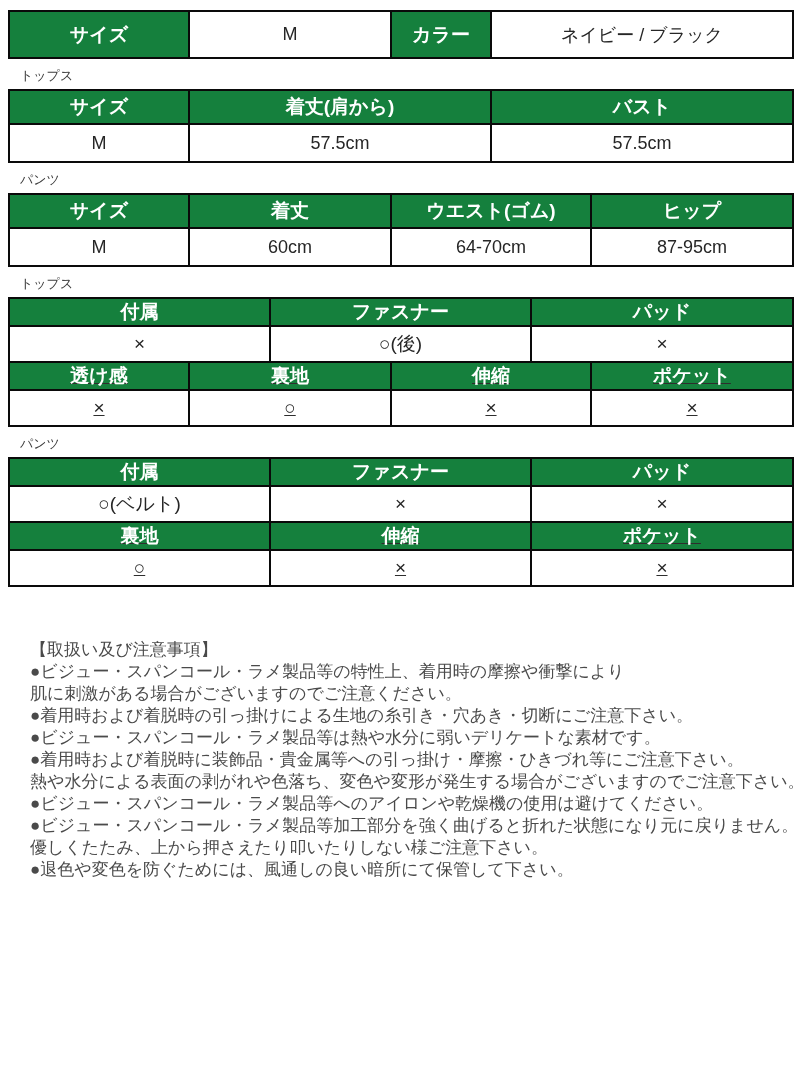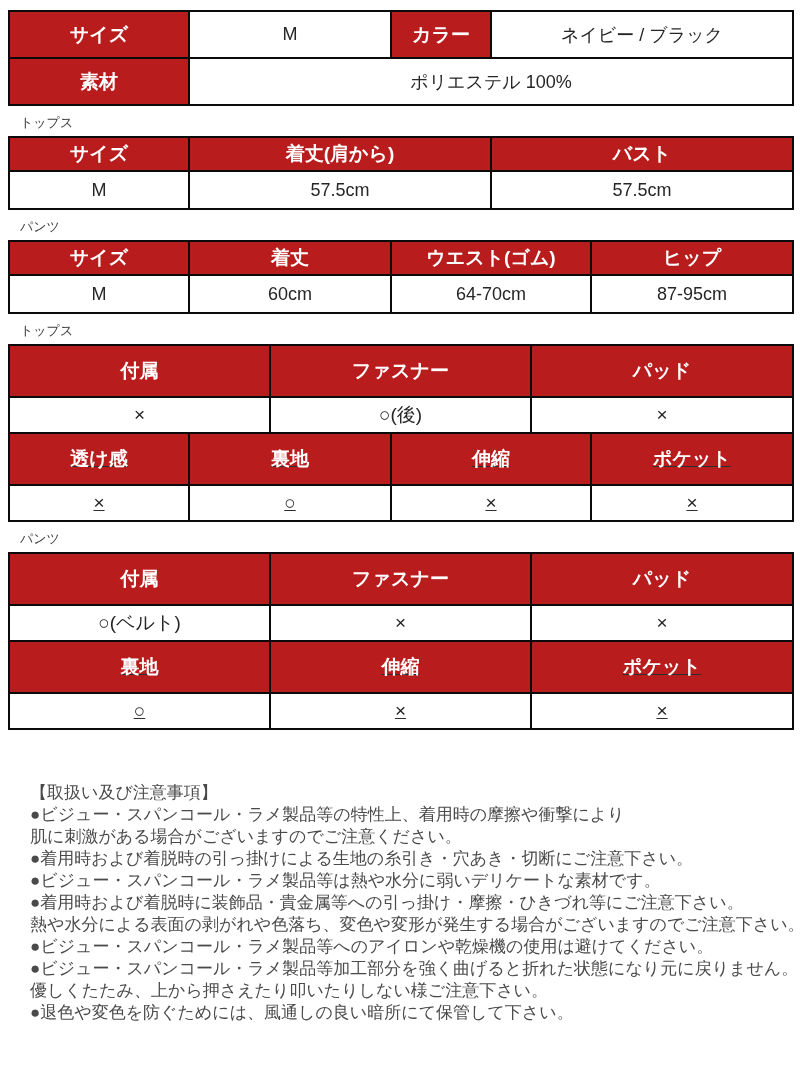--- a/index.html
+++ b/index.html
@@ -13,29 +13,29 @@
   .page { padding: 10px 8px 0 8px; }
 
   table { border-collapse: collapse; table-layout: fixed; width: 784px; }
   th, td {
     border: 2px solid #0a0a0a;
     text-align: center; vertical-align: middle;
     overflow: hidden; white-space: nowrap;
     padding: 0;
   }
   th {
-    background: #b91c1c; color: #ffffff;
+    background: #15803d; color: #ffffff;
     font-size: 19px; font-weight: bold;
   }
   td { font-size: 18px; color: #262626; background: #ffffff; }
 
   .t-general th, .t-general td { height: 47px; }
   .t-meas .hrow th { height: 34px; }
   .t-meas .vrow td { height: 38px; }
-  .t-feat th { height: 52px; margin-left: 32px; }
+  .t-feat th { height: 28px; margin-left: 32px; }
   .t-feat td { height: 36px; font-size: 19px; }
   .stack2 { margin-top: -2px; text-decoration: underline; }
 
   .section-label {
     font-size: 13px; color: #3d3d3d;
     margin: 7px 0 3px 12px; line-height: 20px;
   }
   .notes {
     margin: 52px 8px 0 22px;
     font-size: 17px; line-height: 22px;
@@ -54,24 +54,20 @@
         <col style="width:202px">
         <col style="width:100px">
         <col style="width:302px">
       </colgroup>
     <tbody>
         <tr>
       <th>サイズ</th>
       <td>M</td>
       <th>カラー</th>
       <td>ネイビー / ブラック</td>
-    </tr>
-    <tr>
-      <th>素材</th>
-      <td colspan="3">ポリエステル 100%</td>
     </tr>
   </tbody>
     </table>
 
   <div class="section-label">トップス</div>
   <table class="t-meas">
     <colgroup>
         <col style="width:180px">
         <col style="width:302px">
         <col style="width:302px">

